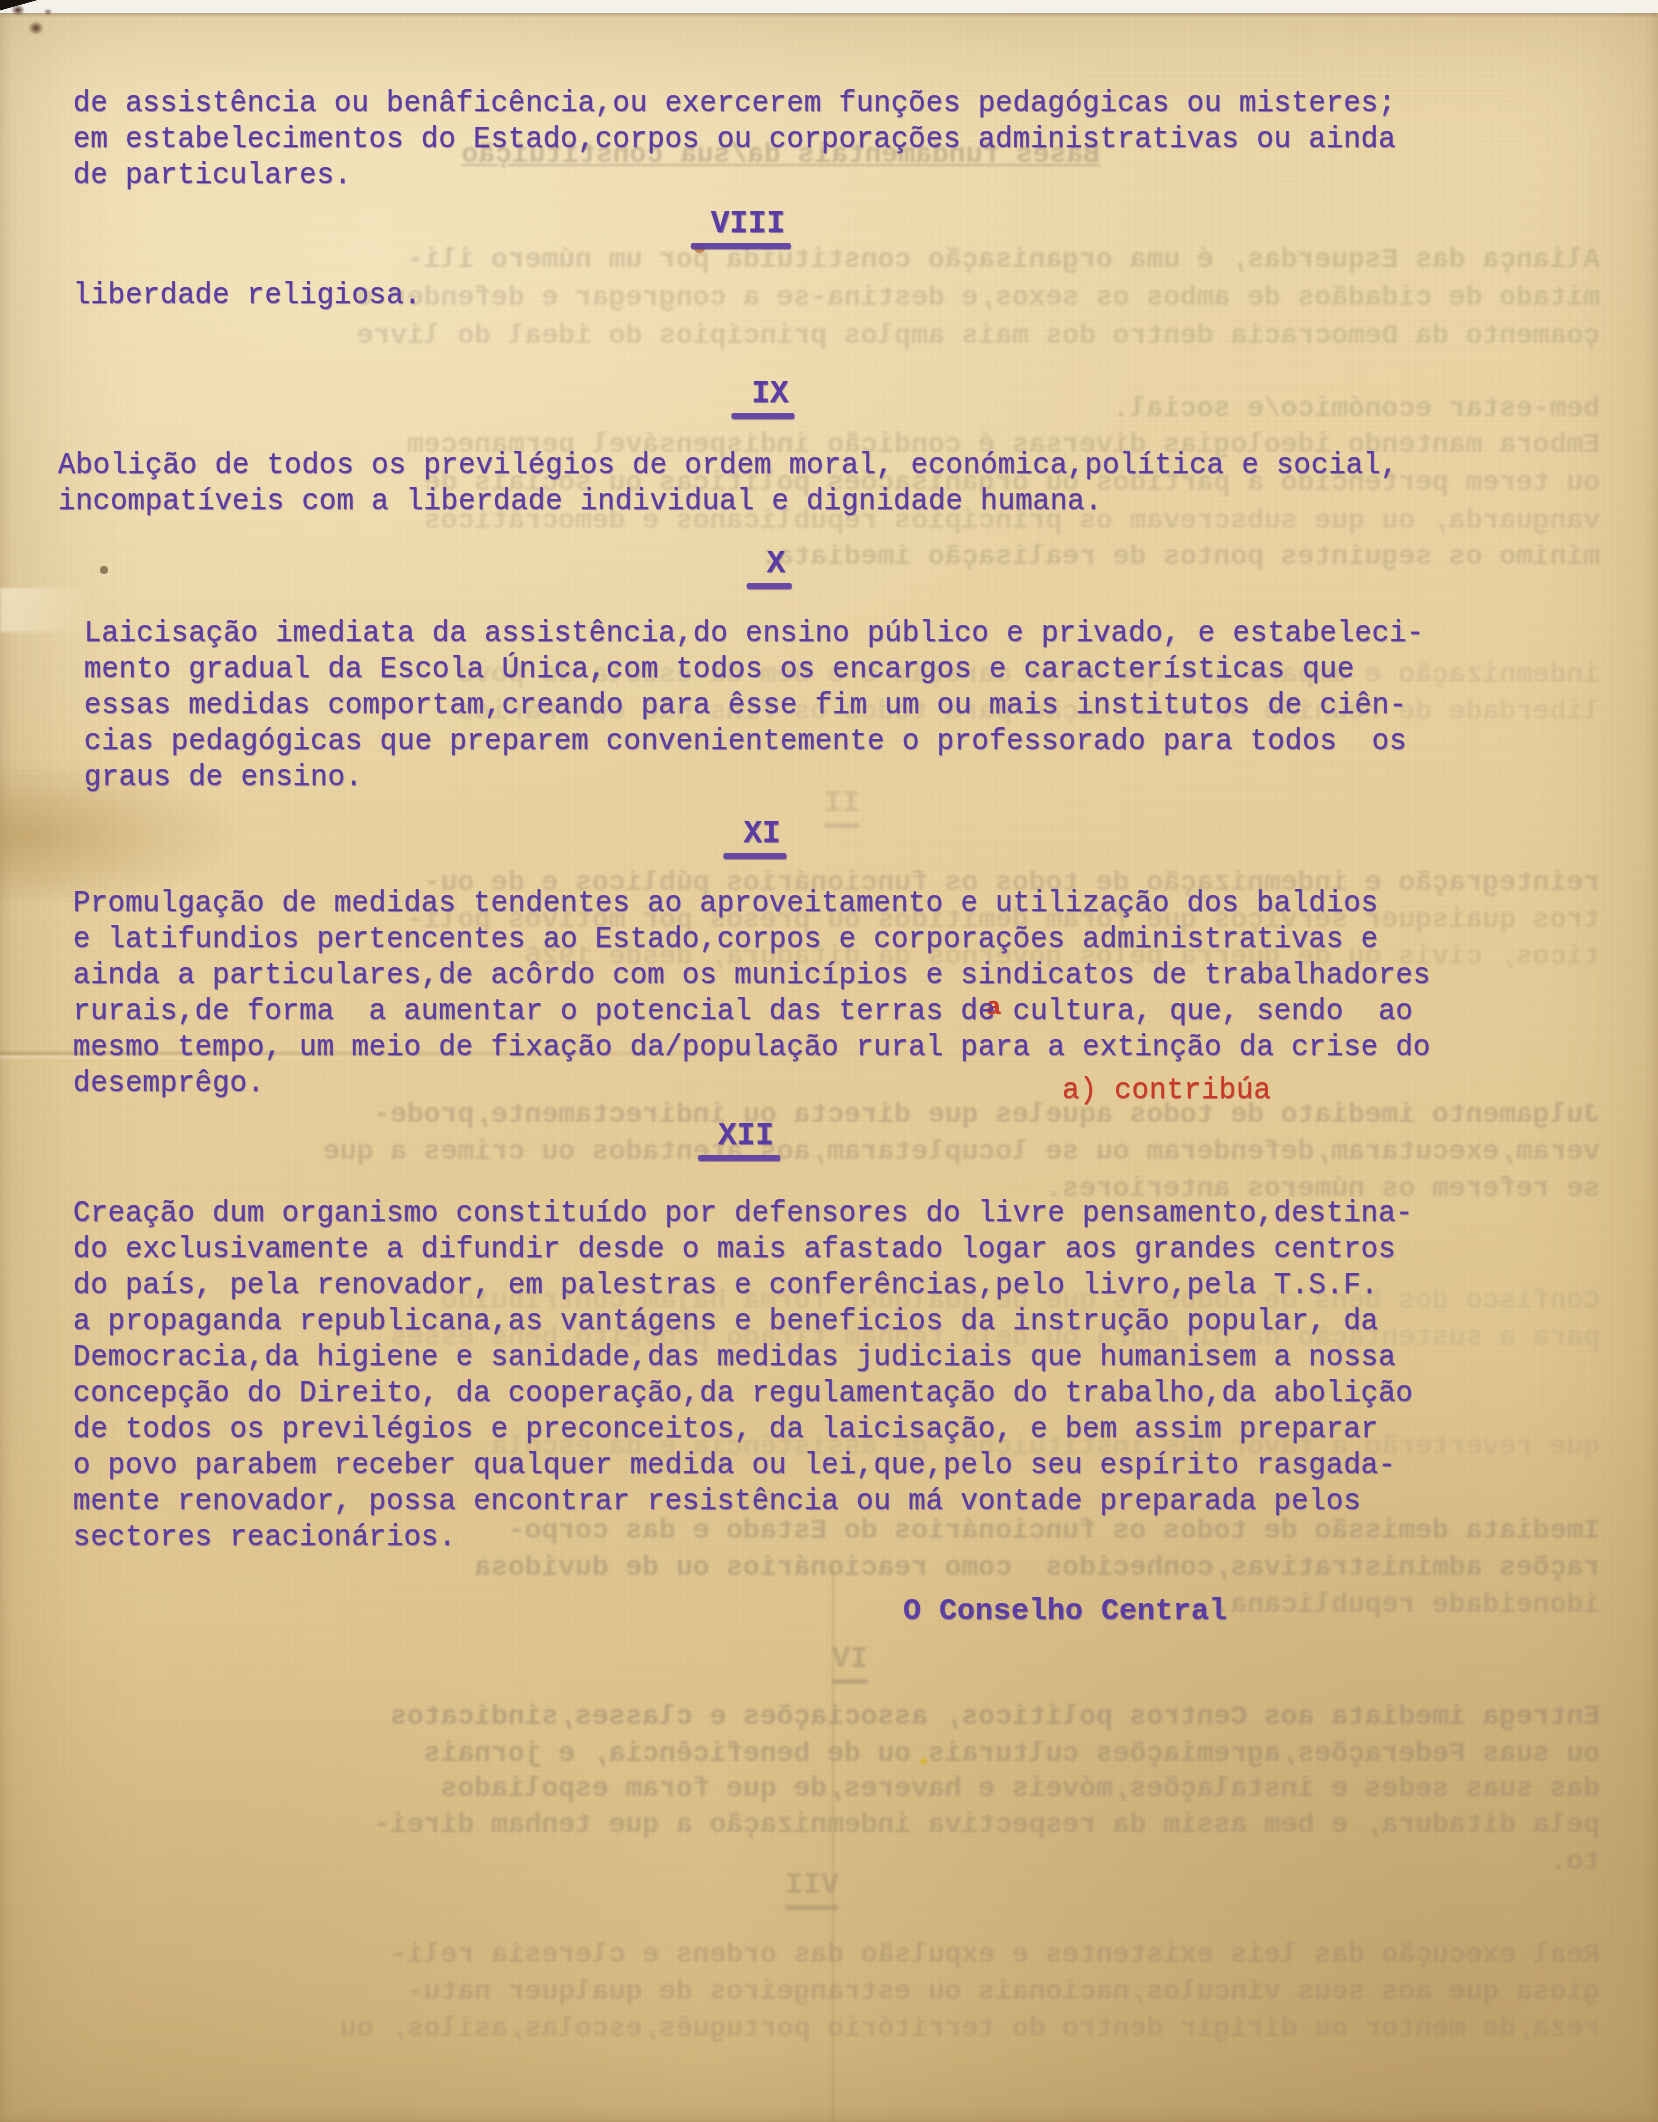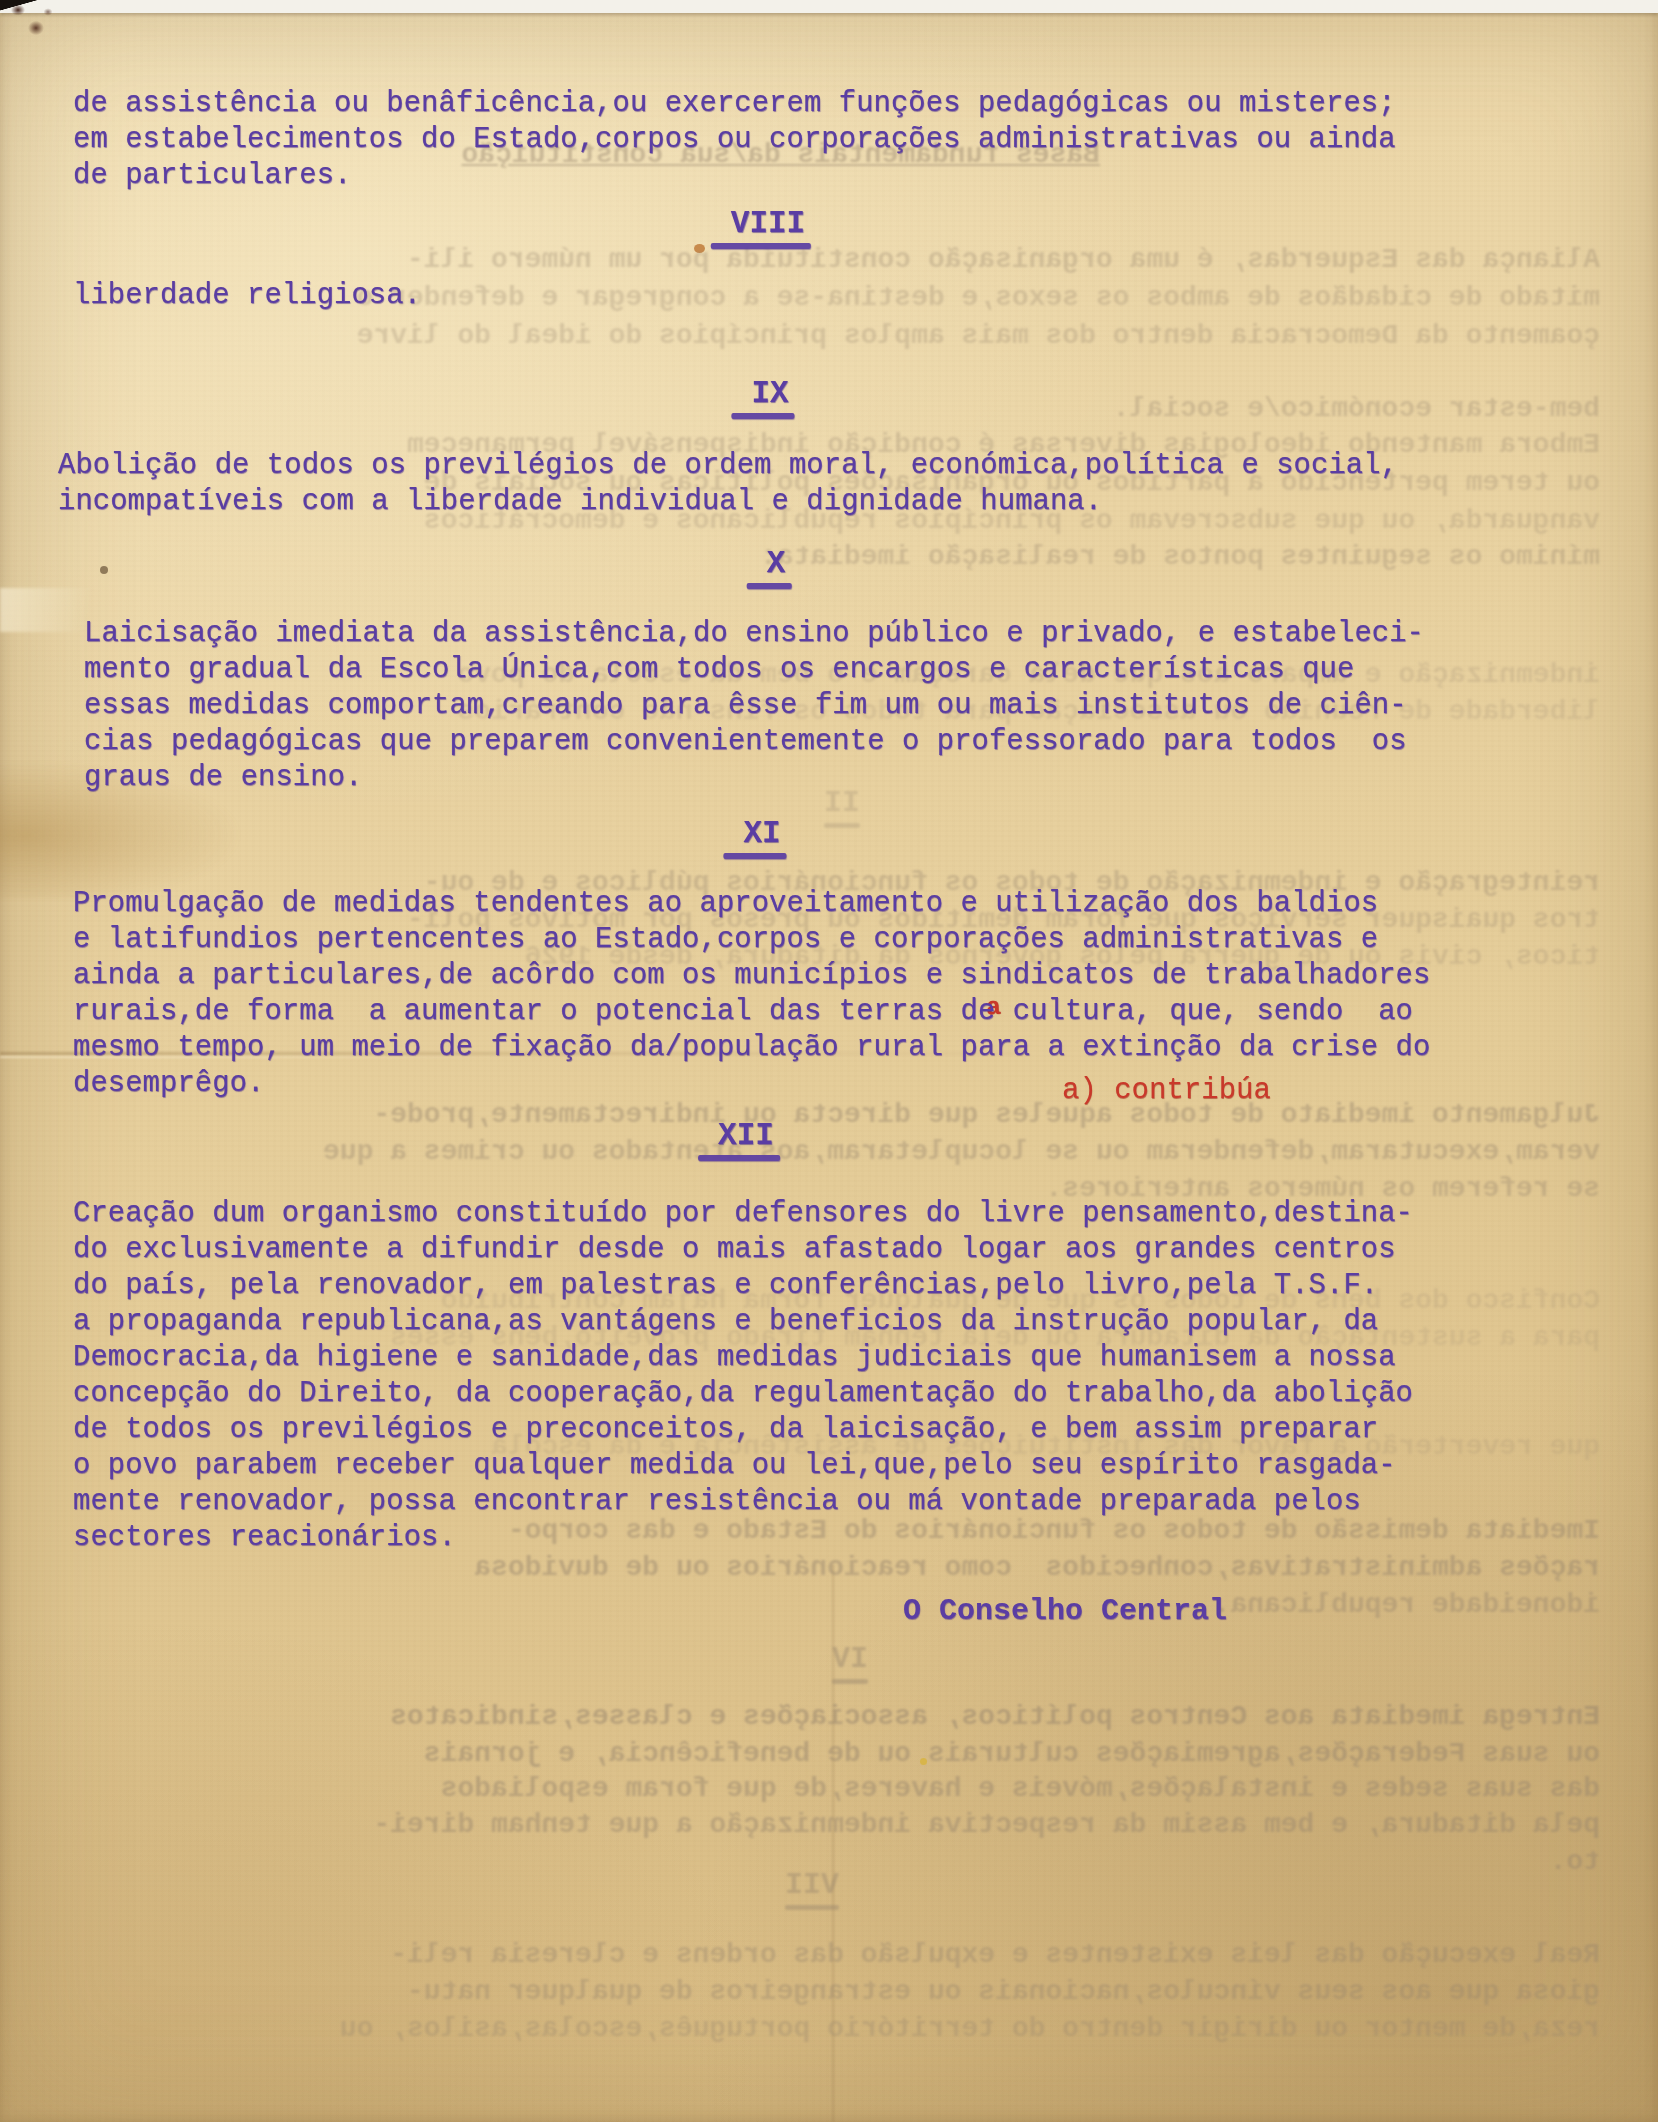--- a/index.html
+++ b/index.html
@@ -186,20 +186,20 @@
         <div class="typeline-row">do exclusivamente a difundir desde o mais afastado logar aos grandes centros</div>
         <div class="typeline-row">do país, pela renovador, em palestras e conferências,pelo livro,pela T.S.F.</div>
         <div class="typeline-row">a propaganda republicana,as vantágens e beneficios da instrução popular, da</div>
         <div class="typeline-row">Democracia,da higiene e sanidade,das medidas judiciais que humanisem a nossa</div>
         <div class="typeline-row">concepção do Direito, da cooperação,da regulamentação do trabalho,da abolição</div>
         <div class="typeline-row">de todos os previlégios e preconceitos, da laicisação, e bem assim preparar</div>
         <div class="typeline-row">o povo parabem receber qualquer medida ou lei,que,pelo seu espírito rasgada-</div>
         <div class="typeline-row">mente renovador, possa encontrar resistência ou má vontade preparada pelos</div>
         <div class="typeline-row">sectores reacionários.</div>
       </div>
-      <div class="heading" style="left: 768px; top: 206px;">VIII</div>
+      <div class="heading" style="left: 748px; top: 206px;">VIII</div>
       <div class="heading" style="left: 770px; top: 376px;">IX</div>
       <div class="heading" style="left: 776px; top: 546px;">X</div>
       <div class="heading" style="left: 762px; top: 816px;">XI</div>
       <div class="heading" style="left: 746px; top: 1118px;">XII</div>
     </div>
 
 </div>
 
 </body></html>

